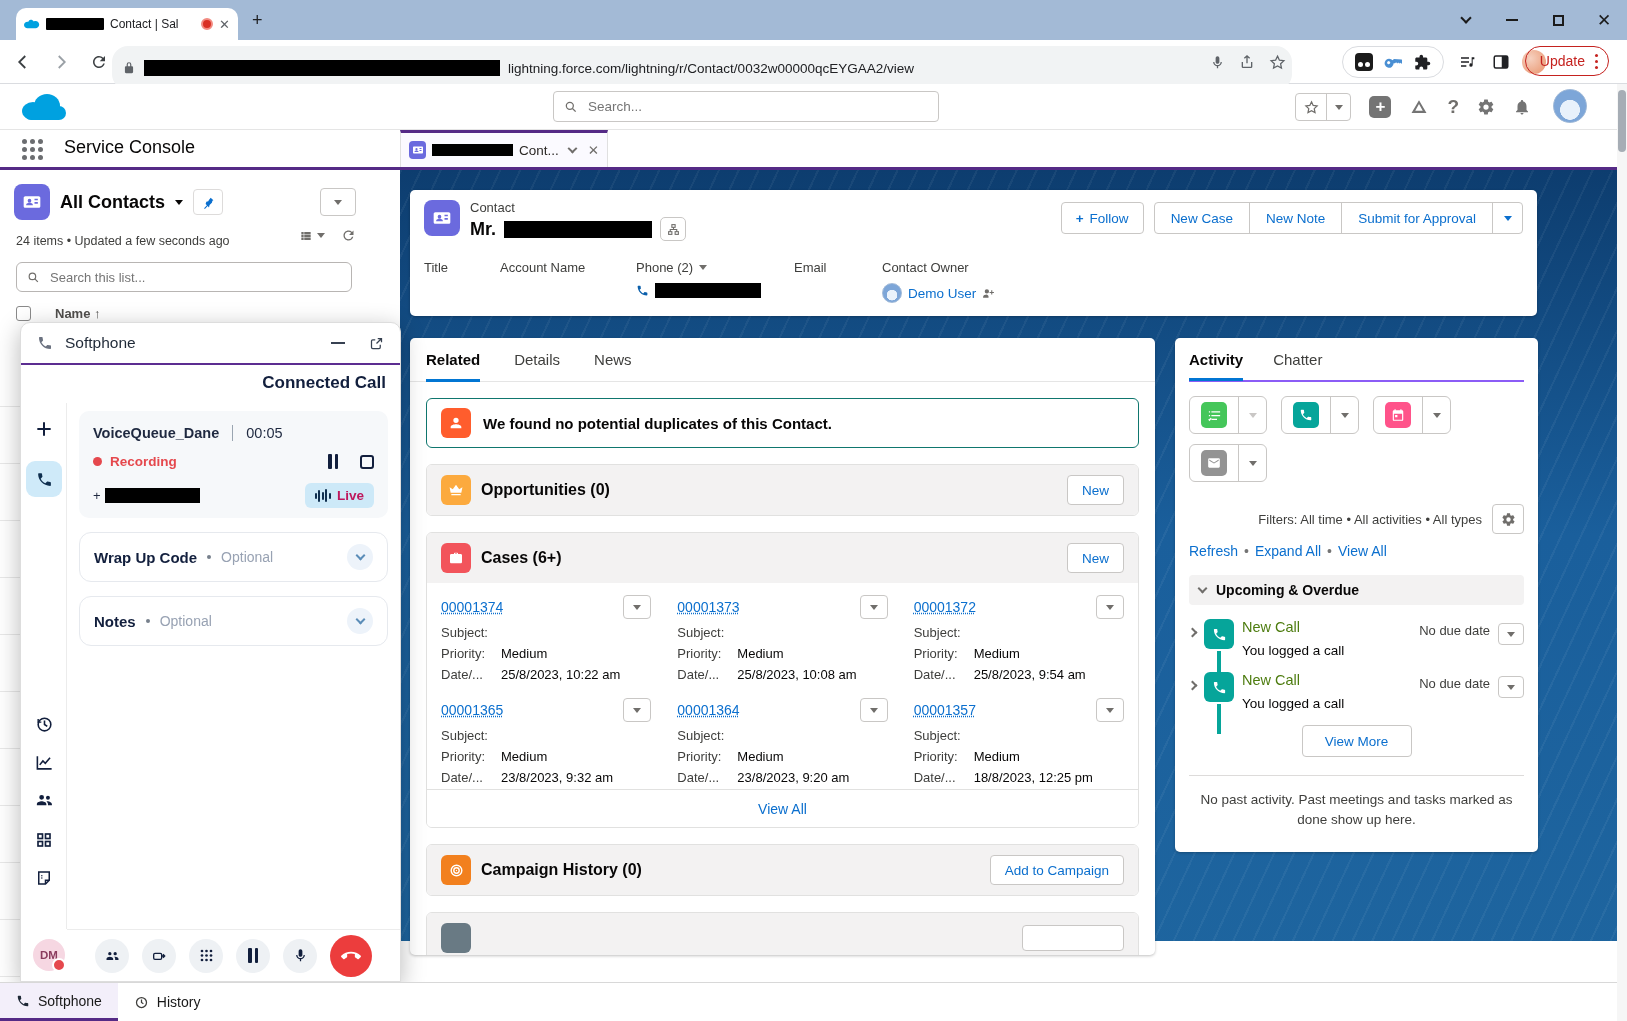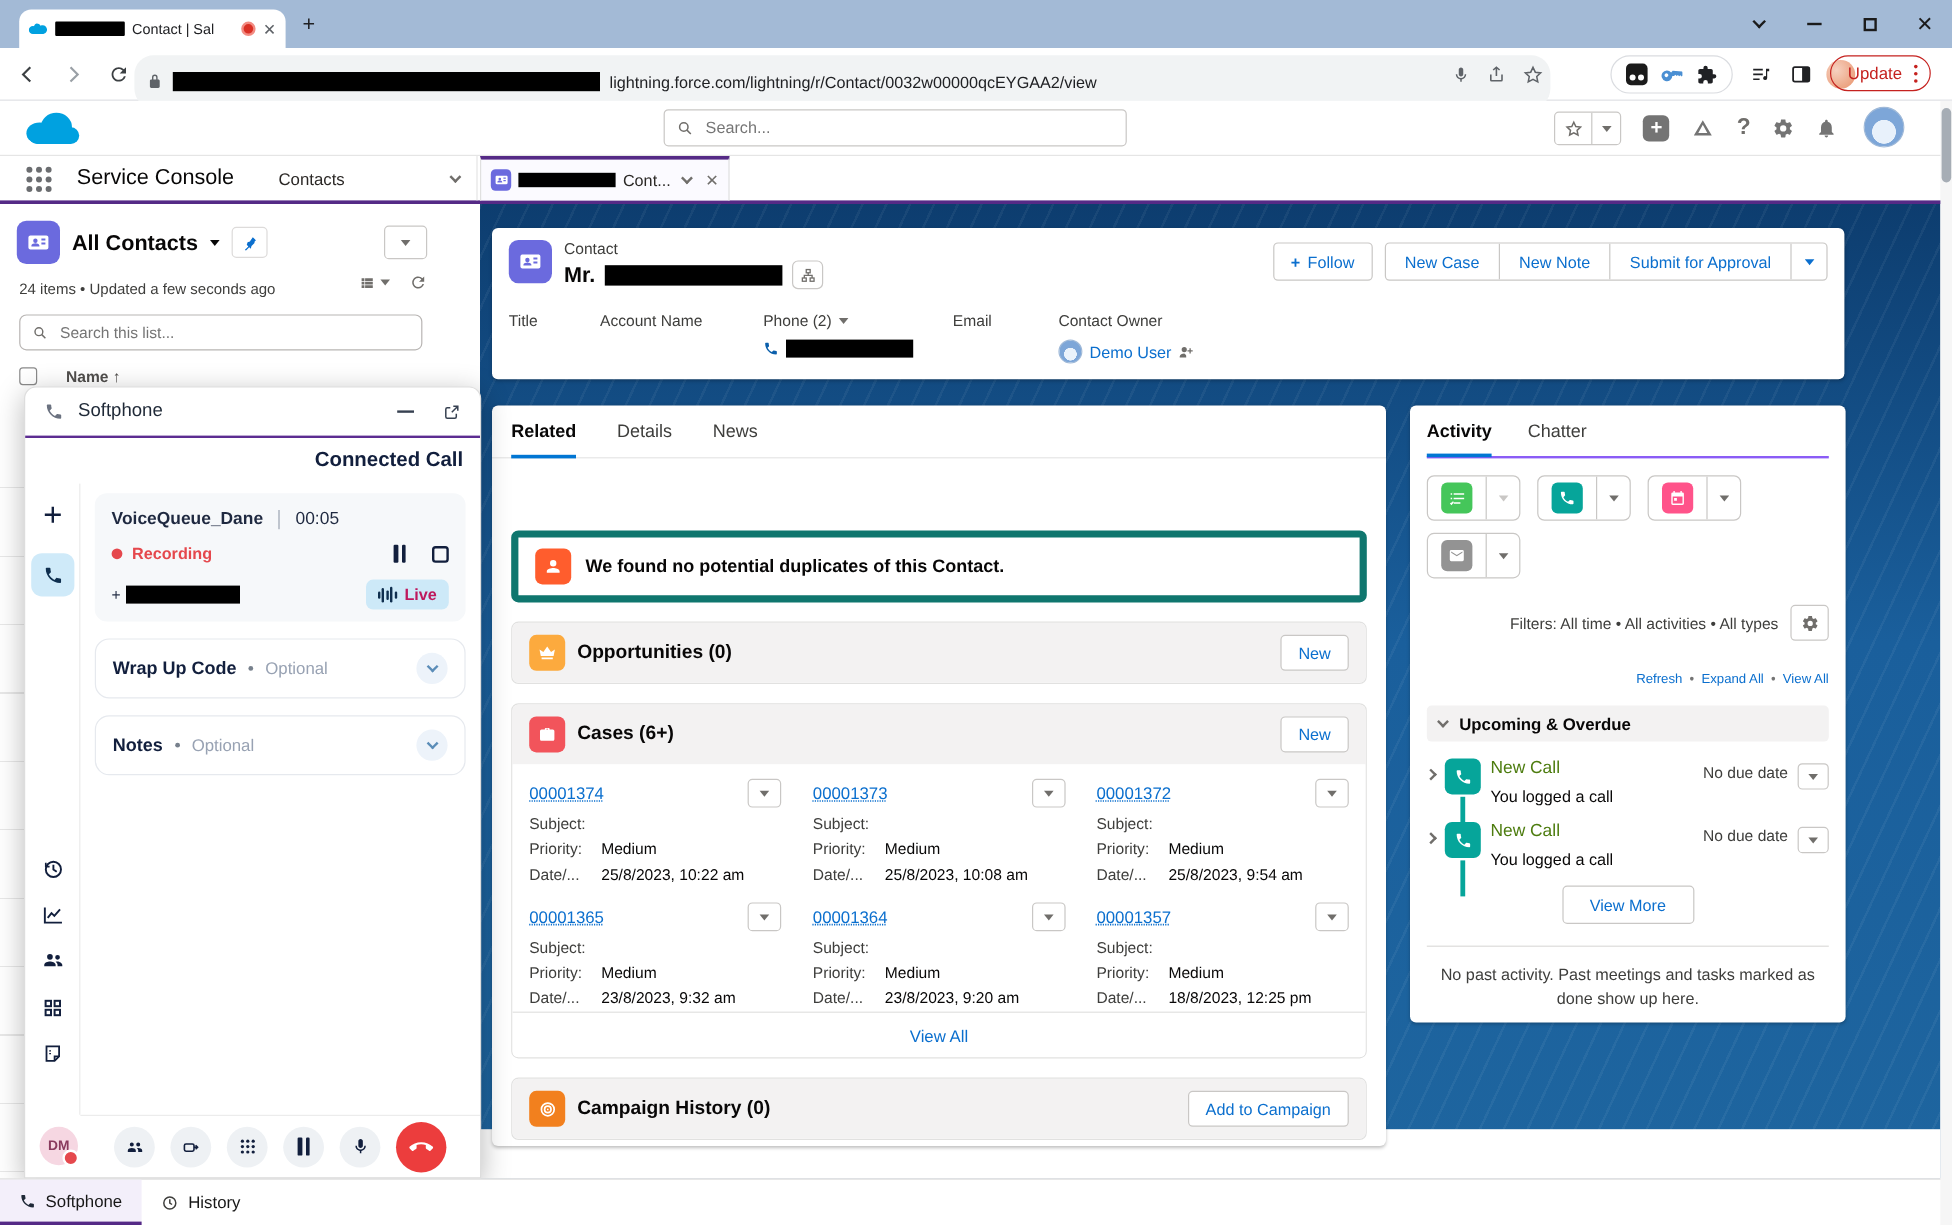--- a/index.html
+++ b/index.html
@@ -117,21 +117,21 @@
   .relcard{position:absolute;left:410px;top:168px;width:745px;height:617px;overflow:hidden;}
   .rtabs{display:flex;gap:34px;padding:0 16px;height:44px;align-items:stretch;border-bottom:1px solid #e5e5e5;}
   .rtab{display:flex;align-items:center;font-size:15px;color:#3e3e3c;position:relative;}
   .rtab.active{font-weight:700;color:#080707;}
   .rtab.active:after{content:"";position:absolute;left:0;right:0;bottom:-1px;height:3px;background:#0176d3;}
   .rbody{padding:16px;display:flex;flex-direction:column;gap:16px;}
   .seccard{border:1px solid #e1e1e0;border-radius:6px;overflow:hidden;}
   .sechead{display:flex;align-items:center;gap:10px;background:#f3f2f2;padding:10px 14px;}
   .sechead .title{font-size:16px;font-weight:700;color:#080707;flex:1;}
   .secicon{width:30px;height:30px;border-radius:6px;display:flex;align-items:center;justify-content:center;flex:0 0 auto;}
-  .alertcard{border:6px solid #0f766e;border-radius:6px;display:flex;align-items:center;gap:12px;padding:9px 14px;background:#fff;margin-top:44px;}
+  .alertcard{border:1px solid #0f766e;border-radius:6px;display:flex;align-items:center;gap:12px;padding:9px 14px;background:#fff;}
   .alertcard .msg{font-size:15px;font-weight:700;color:#080707;}
   .casesbody{background:#fff;padding:12px 14px 4px;display:grid;grid-template-columns:1fr 1fr 1fr;column-gap:26px;row-gap:16px;}
   .tile .numrow{display:flex;align-items:center;}
   .tile .num{font-size:14px;color:#0b6fce;text-decoration:underline dotted;flex:1;}
   .caretbtn{width:28px;height:24px;border:1px solid #c9c7c5;border-radius:4px;display:flex;align-items:center;justify-content:center;background:#fff;}
   .tile .row{display:flex;margin-top:6px;font-size:13px;}
   .tile .row .l{width:60px;color:#3e3e3c;flex:0 0 auto;}
   .tile .row .v{color:#080707;}
   .viewall{border-top:1px solid #e1e1e0;height:38px;display:flex;align-items:center;justify-content:center;font-size:14px;background:#fff;}
 
@@ -139,21 +139,21 @@
   .actcard{position:absolute;left:1175px;top:168px;width:363px;height:514px;padding:0 14px;}
   .acttabs{display:flex;gap:30px;height:44px;border-bottom:2px solid #8b5cf6;}
   .quickrow{display:flex;gap:14px;margin-top:14px;}
   .qgrp{display:flex;height:38px;border:1px solid #c9c7c5;border-radius:6px;overflow:hidden;}
   .qmain{width:48px;display:flex;align-items:center;justify-content:center;}
   .qcaret{width:28px;display:flex;align-items:center;justify-content:center;border-left:1px solid #c9c7c5;}
   .qicon{width:26px;height:26px;border-radius:5px;display:flex;align-items:center;justify-content:center;}
   .filtersrow{display:flex;align-items:center;justify-content:flex-end;gap:10px;margin-top:22px;}
   .filtersrow .txt{font-size:13px;color:#3e3e3c;}
   .gearbtn{width:32px;height:30px;border:1px solid #c9c7c5;border-radius:4px;display:flex;align-items:center;justify-content:center;color:#706e6b;}
-  .actlinks{display:flex;justify-content:flex-end;gap:6px;margin-top:26px;font-size:11px;}
+  .actlinks{display:flex;justify-content:flex-start;gap:6px;margin-top:9px;font-size:14px;}
   .actlinks .dot{color:#747474;}
   .upbar{margin-top:16px;height:30px;background:#f3f2f2;border-radius:4px;display:flex;align-items:center;gap:10px;padding:0 10px;font-size:14px;font-weight:700;color:#080707;}
   .tlitem{display:flex;margin-top:14px;gap:8px;}
   .tl-ic{position:relative;width:30px;flex:0 0 auto;}
   .tl-ic .sq{width:30px;height:30px;border-radius:6px;background:#06a59a;display:flex;align-items:center;justify-content:center;}
   .tl-ic .line{position:absolute;left:13px;top:32px;width:4px;height:30px;background:#06a59a;}
   .tl-main{flex:1;}
   .tl-title{font-size:14.5px;color:#4d7c0f;}
   .tl-sub{font-size:13.5px;color:#080707;margin-top:8px;}
   .tl-right{display:flex;align-items:flex-start;gap:8px;padding-top:4px;}
@@ -382,24 +382,20 @@
           <i></i>
           <i></i>
           <i></i>
           <i></i>
           <i></i>
           <i></i>
           <i></i>
         </span>
     </div>
     <div class="appname">Service Console</div>
-    <div class="navtab">
-      <span>Contacts</span>
-      <span class="chevsm chev-down" style="margin-top:-3px;"></span>
-    </div>
     <div class="worktab">
       <span class="miniContactIcon">
         <svg width="12" height="12" viewBox="0 0 24 24" fill="#fff">
             <path d="M20 5H4C3 5 2 5.9 2 7v10c0 1.1 1 2 2 2h16c1 0 2-.9 2-2V7c0-1.1-1-2-2-2zM9 8.2a2.2 2.2 0 1 1 0 4.4 2.2 2.2 0 0 1 0-4.4zM13 16H5v-.8c0-1.5 2.7-2.3 4-2.3s4 .8 4 2.3v.8zm6-2h-4v-2h4v2zm0-4h-4V8h4v2z"></path>
           </svg>
       </span>
       <span class="redact"></span>
       <span>Cont...</span>
       <span class="chevsm chev-down" style="margin:-3px 0 0 4px;"></span>
       <span style="margin-left:6px;color:#706e6b;">✕</span>

